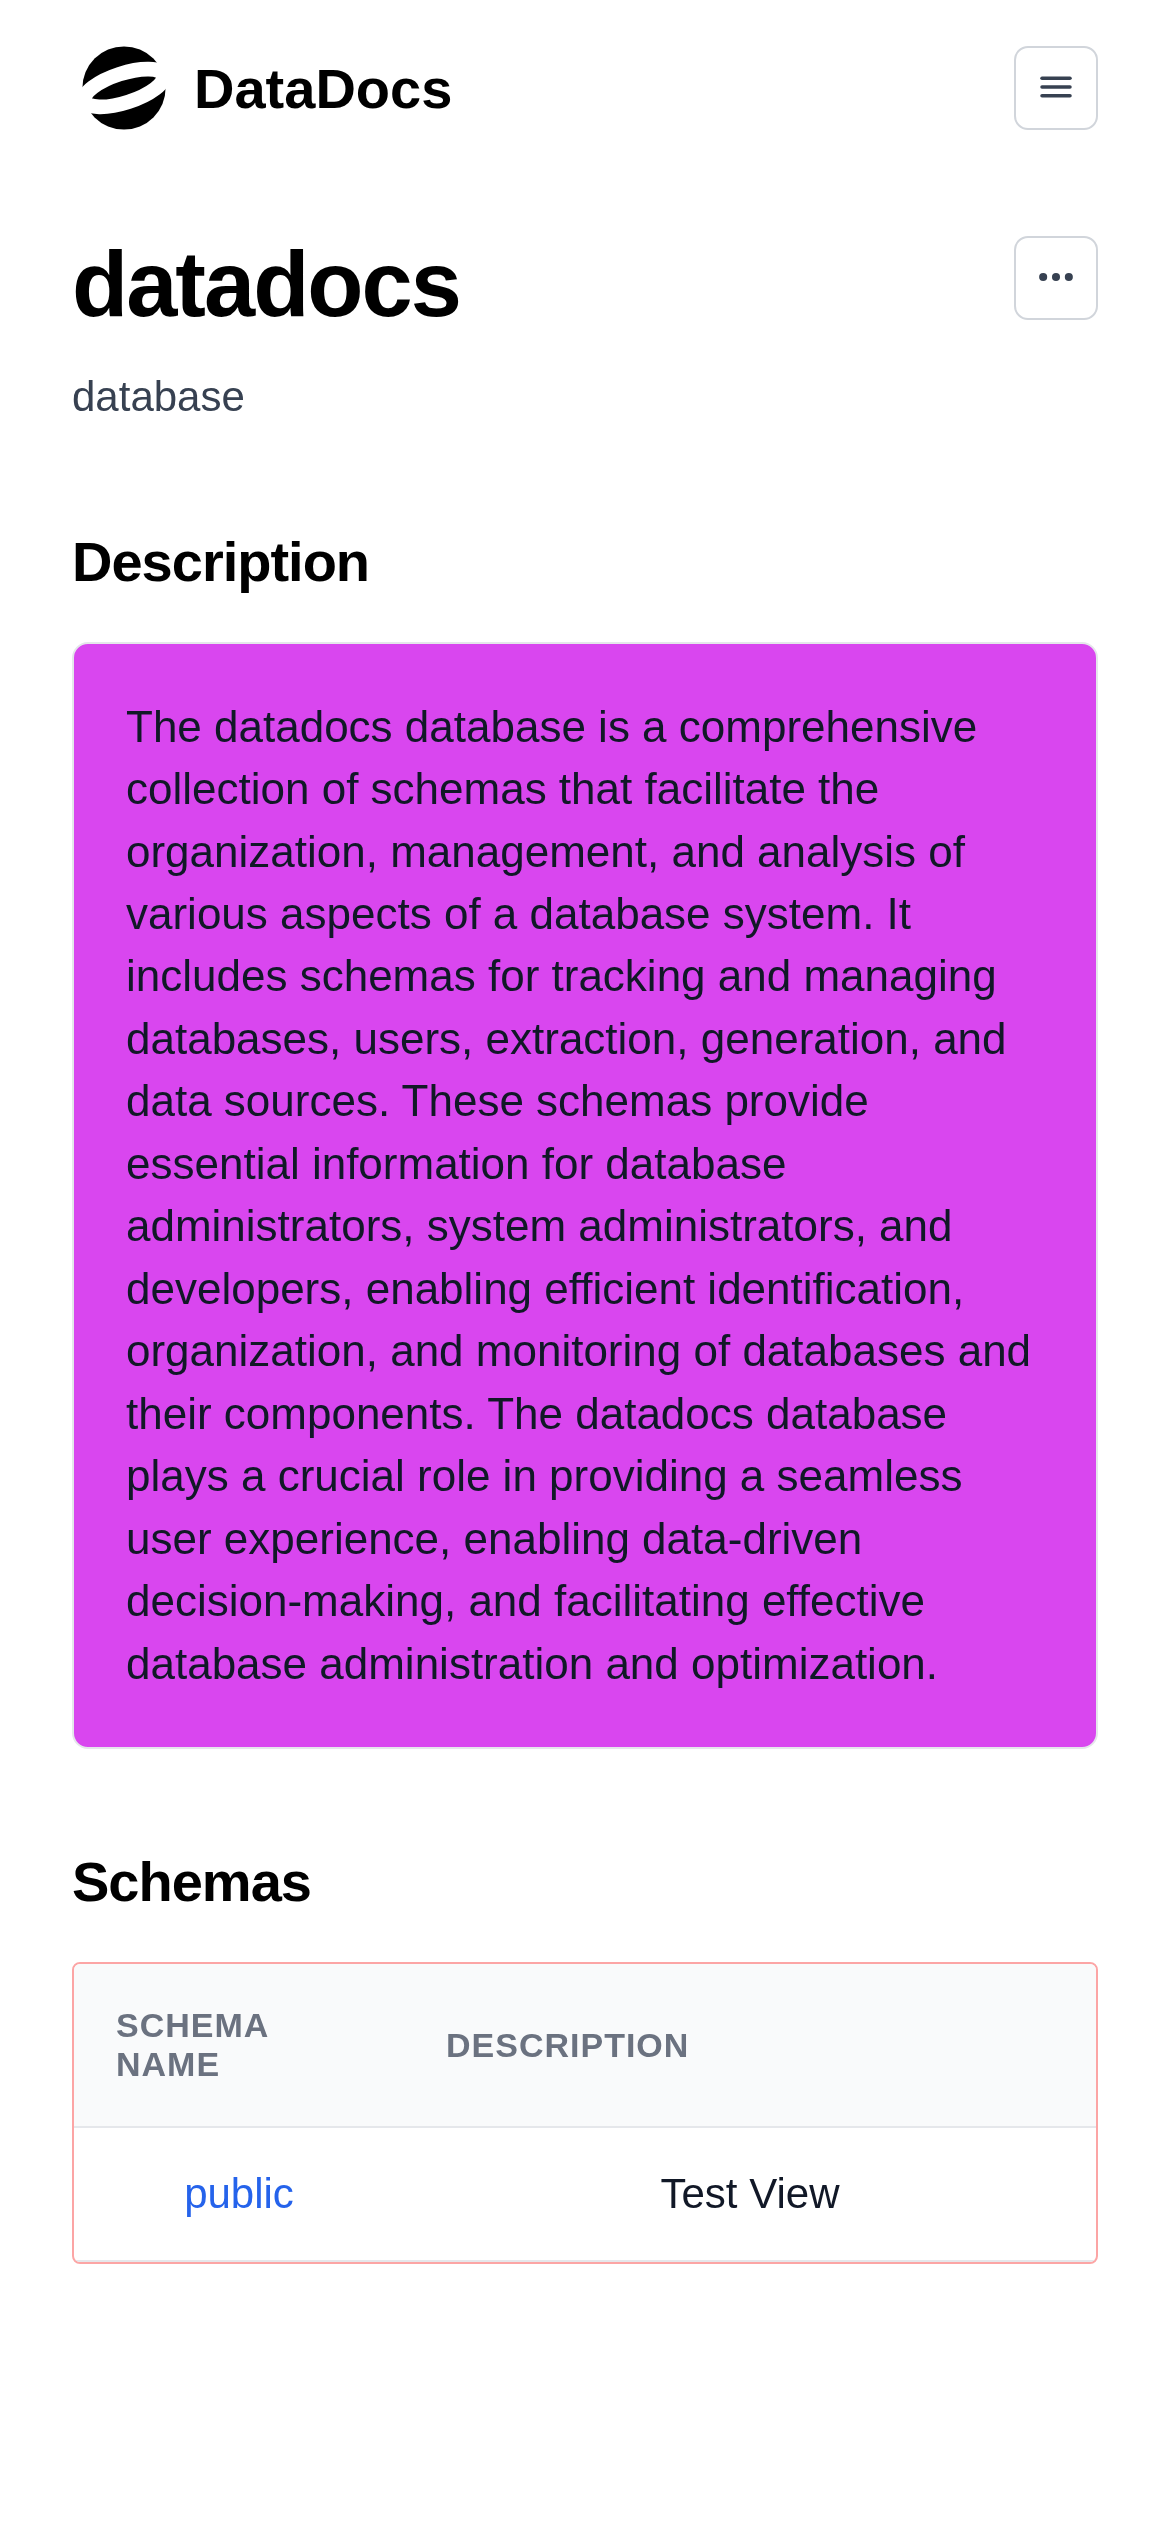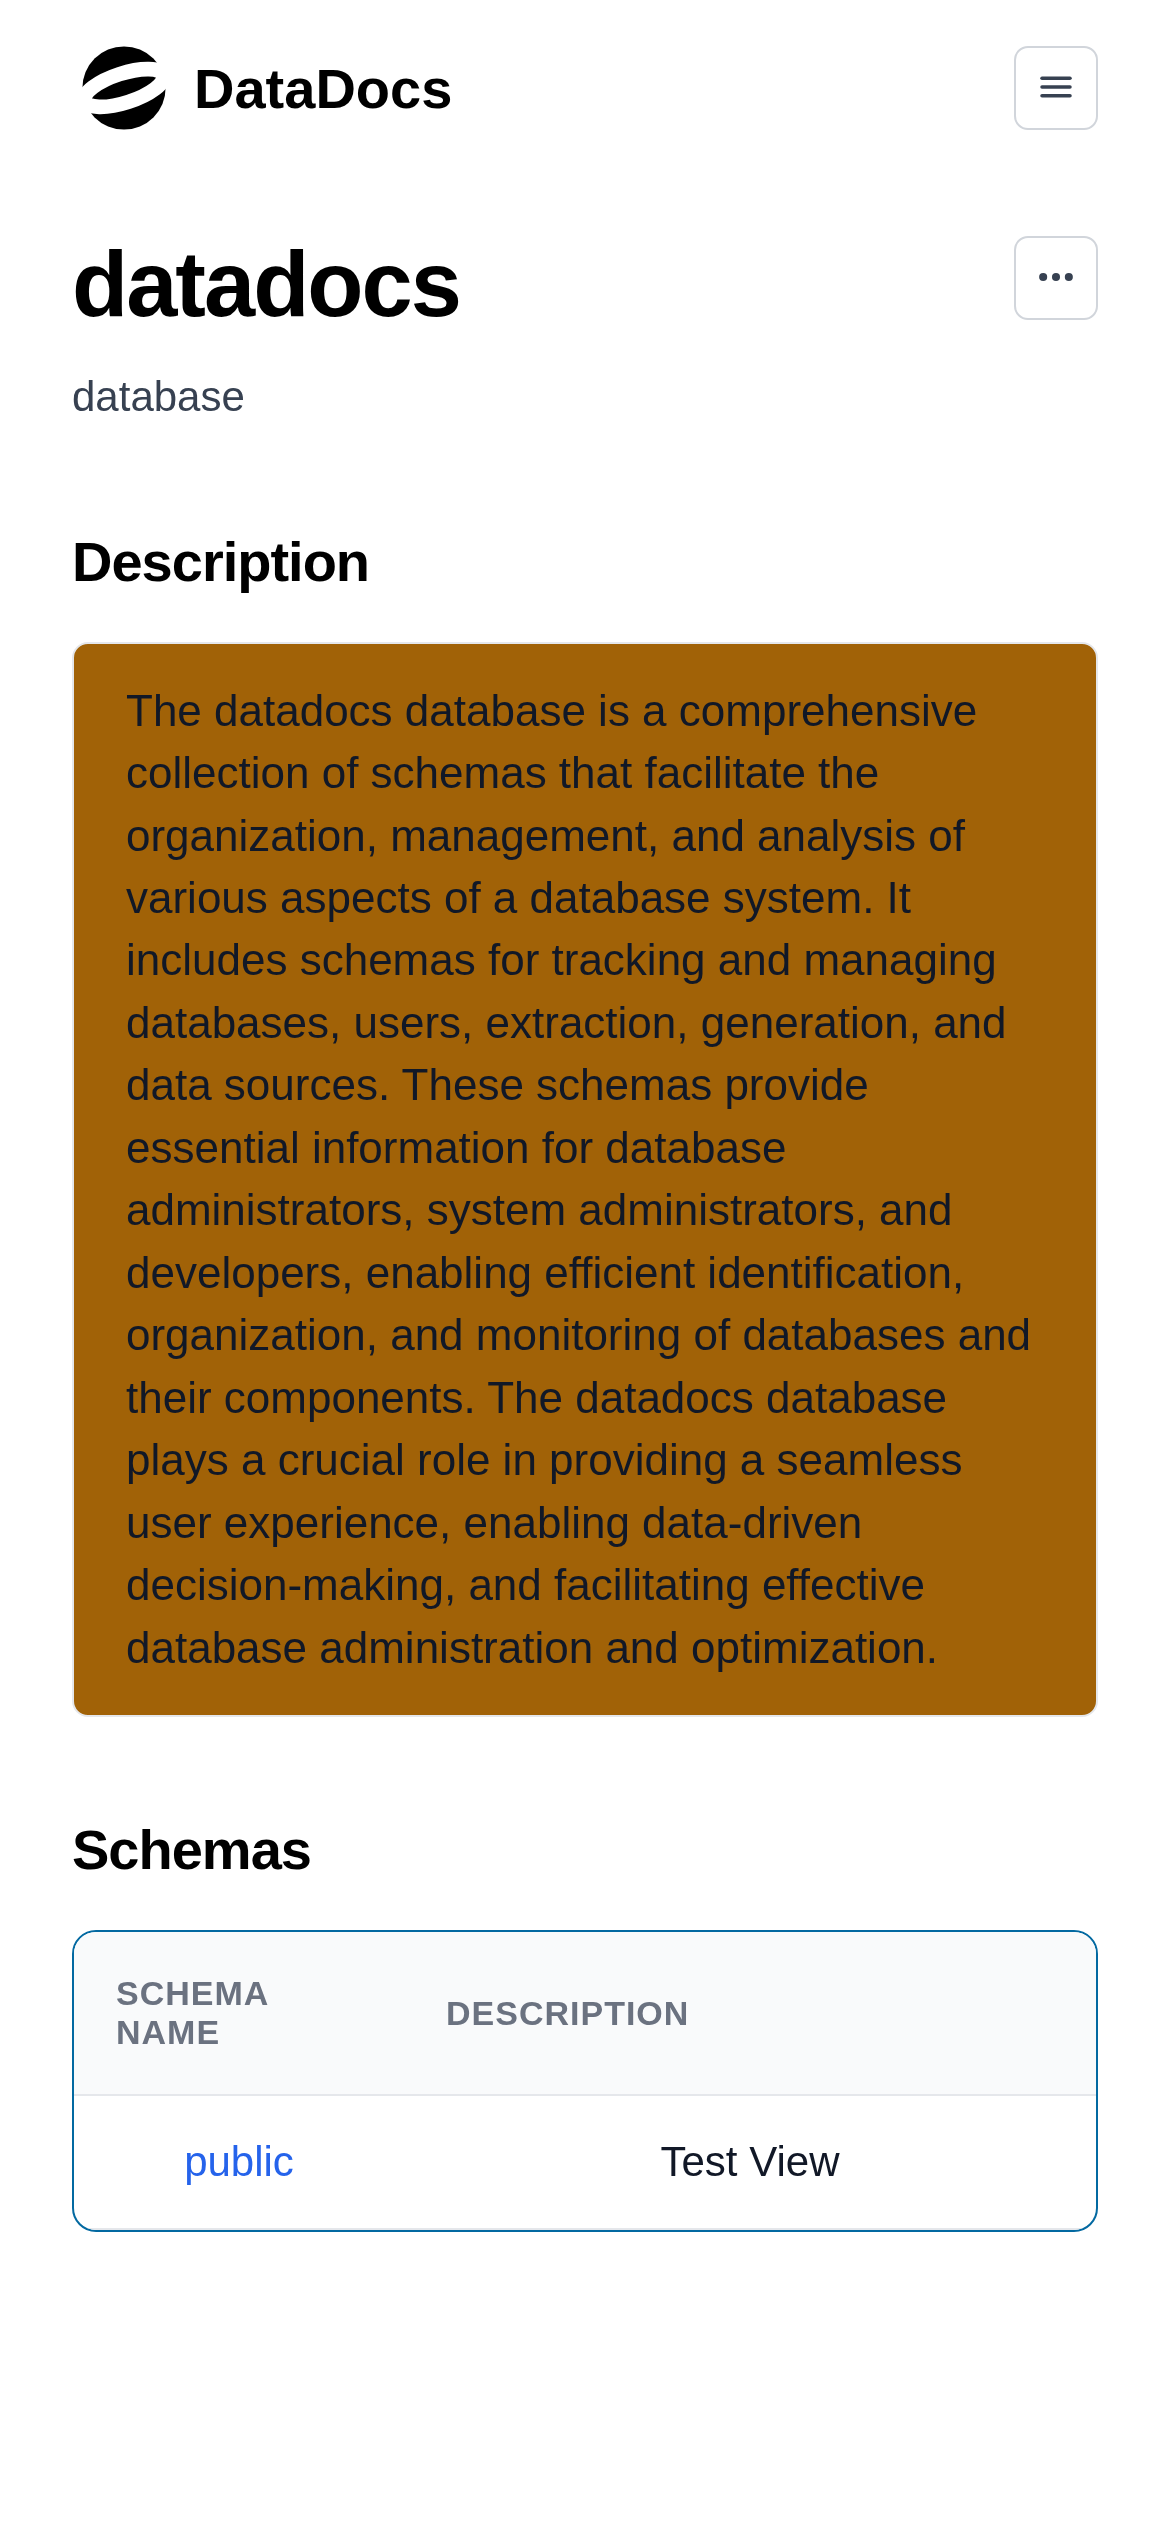--- a/index.html
+++ b/index.html
@@ -70,33 +70,33 @@
     margin-bottom: 108px;
   }
   .section-heading {
     font-size: 56px;
     font-weight: 800;
     margin-bottom: 48px;
     letter-spacing: -1px;
   }
   .description-box {
     border: 2px solid #e5e7eb;
-    background: #a16207;
+    background: #d946ef;
     border-radius: 16px;
-    padding: 36px 52px;
+    padding: 52px 52px;
     margin-bottom: 100px;
   }
   .description-text {
     font-size: 44px;
     line-height: 1.42;
     color: #111827;
   }
   .table-wrapper {
-    border: 2px solid #0369a1;
-    border-radius: 24px;
+    border: 2px solid #fca5a5;
+    border-radius: 8px;
     overflow: hidden;
   }
   .table {
     width: 100%;
     border-collapse: collapse;
   }
   .table thead th {
     background: #f9fafb;
     font-size: 34px;
     font-weight: 600;

